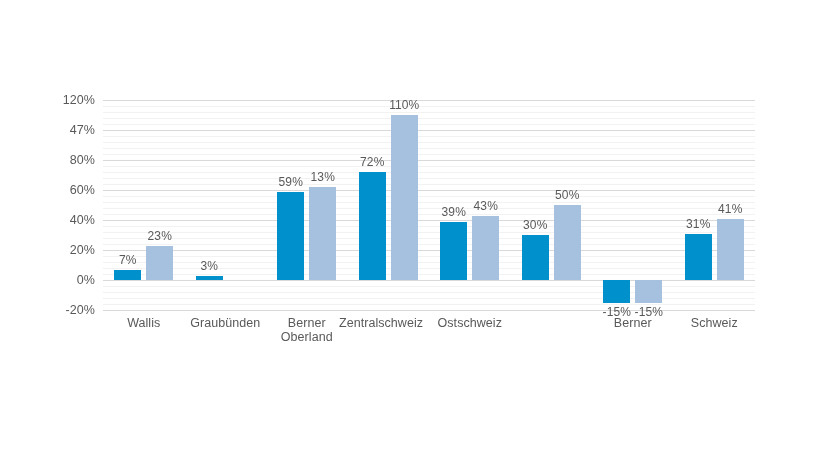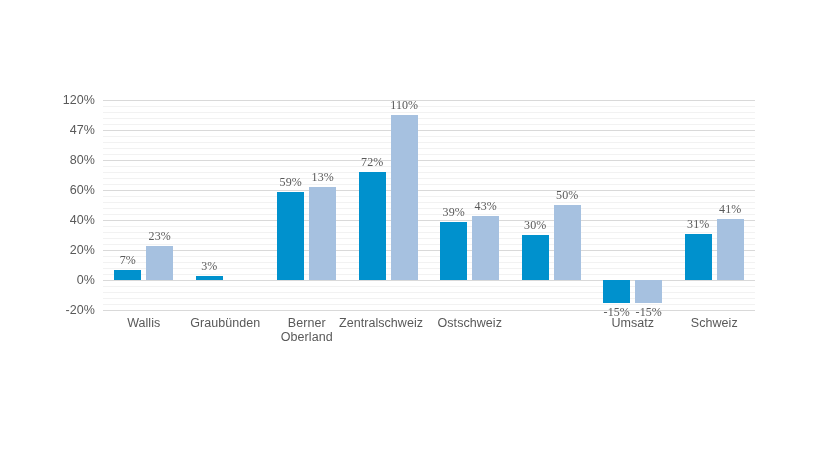--- a/index.html
+++ b/index.html
@@ -77,21 +77,20 @@
   }
   .group {
     position: absolute;
     top: 0;
     height: 100%;
   }
   .bar-wrap {
     position: absolute;
     bottom: 16px;
     top: 0;
-    font-family: Liberation Serif, serif;
   }
   .bar {
     position: absolute;
     width: 100%;
   }
   .bar.s0 { background: #0091cd; }
   .bar.s1 { background: #a6c1e0; }
 
   .bar-label {
     position: absolute;
@@ -295,21 +294,21 @@
       <div class="x-cat" style="left: 163px; width: 81.5px;">
         <div>Berner Oberland</div>
       </div>
       <div class="x-cat" style="left: 236px; width: 81.5px;">
         <div>Zentralschweiz</div>
       </div>
       <div class="x-cat" style="left: 326px; width: 81.5px;">
         <div>Ostschweiz</div>
       </div>
       <div class="x-cat" style="left: 489px; width: 81.5px;">
-        <div>Umsatz</div>
+        <div>Berner</div>
       </div>
       <div class="x-cat" style="left: 570.5px; width: 81.5px;">
         <div>Schweiz</div>
       </div>
     </div>
 
 
 </div>
 
 </body></html>

